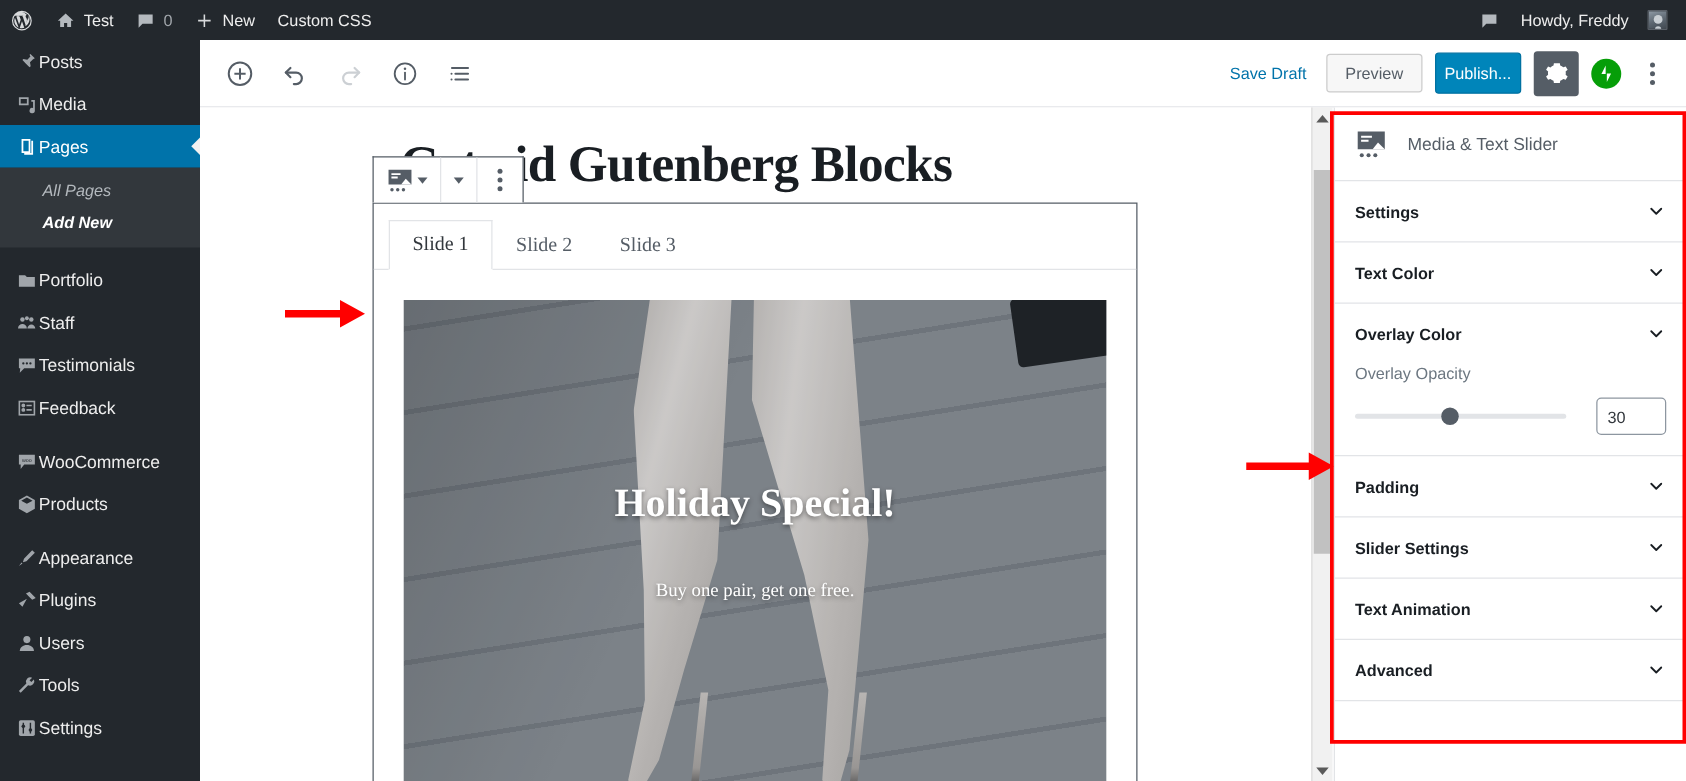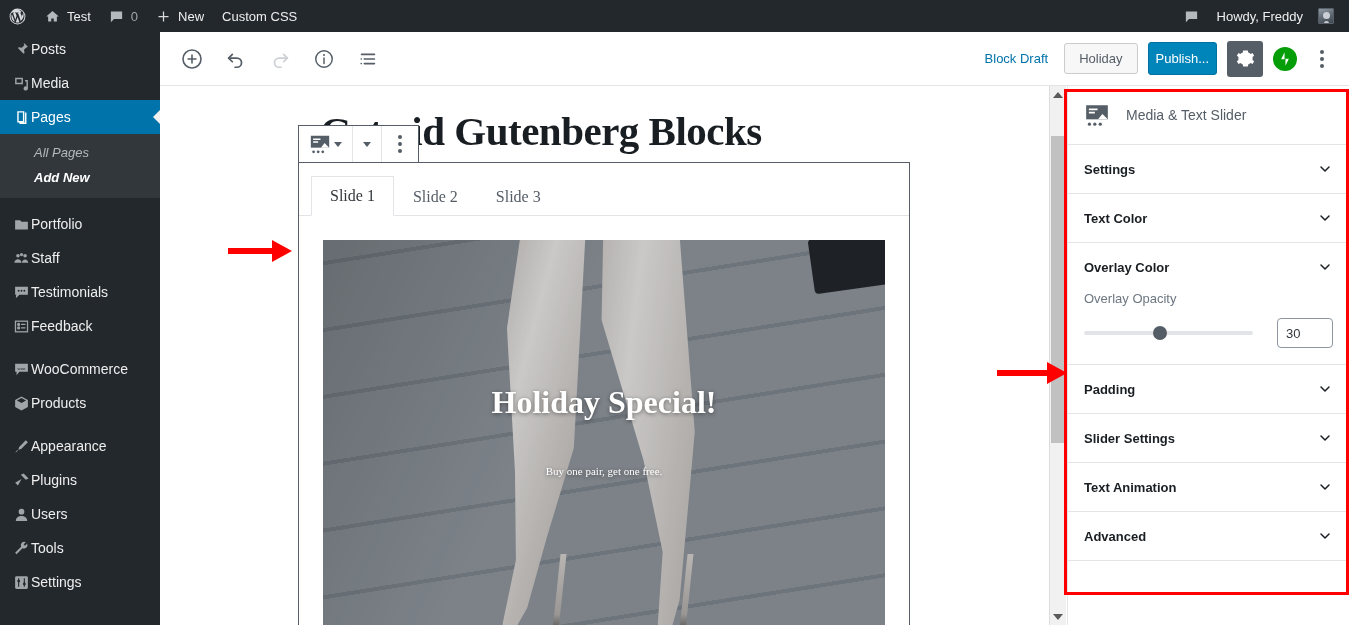--- a/index.html
+++ b/index.html
@@ -176,21 +176,21 @@
   }
   .heel.h1 { left: 41.5%; }
   .heel.h2 { left: 64%; }
   .overlay-tint { position: absolute; inset: 0; background: rgba(40,50,60,0.18); }
   .slide-text {
     position: absolute; left: 0; right: 0; top: 36%;
     text-align: center; font-family: "Liberation Serif", serif;
     color: #fff; text-shadow: 0 1px 4px rgba(0,0,0,0.45);
   }
   .slide-heading { font-size: 32px; font-weight: bold; margin-bottom: 44px; }
-  .slide-sub { font-size: 11px; }
+  .slide-sub { font-size: 15px; }
 
   
   .vscroll {
     position: absolute; top: 86px; left: 1049px; width: 17px; height: 539px;
     background: #f1f1f1; border-left: 1px solid #dcdcdc;
   }
   .vs-arrow {
     position: absolute; left: 0; width: 16px; height: 17px;
     display: flex; align-items: center; justify-content: center; cursor: pointer;
   }
@@ -517,22 +517,22 @@
           </svg>
       </div>
       <div class="tb-btn">
         <svg width="22" height="22" viewBox="0 0 24 24" fill="none" stroke="currentColor" stroke-width="1.8" stroke-linecap="round">
             <path d="M5 7h14M8 12h11M8 17h11M4.6 12h.01M4.6 17h.01"></path>
           </svg>
       </div>
     </div>
 
     <div class="tb-right">
-      <span class="link-save">Block Draft</span>
-      <button class="btn-preview">Holiday</button>
+      <span class="link-save">Save Draft</span>
+      <button class="btn-preview">Preview</button>
       <button class="btn-publish">Publish...</button>
       <div class="btn-gear">
         <svg width="19" height="19" viewBox="0 0 24 24" fill="currentColor">
             <path d="M12 8.5a3.5 3.5 0 100 7 3.5 3.5 0 000-7zm9 3.5c0-.6-.06-1.2-.17-1.76l2.07-1.6-2-3.46-2.45 1a8.9 8.9 0 00-3.05-1.77L15 2H9l-.4 2.4A8.9 8.9 0 005.55 6.2l-2.45-1-2 3.46 2.07 1.6A9.1 9.1 0 003 12c0 .6.06 1.2.17 1.76l-2.07 1.6 2 3.46 2.45-1a8.9 8.9 0 003.05 1.77L9 22h6l.4-2.4a8.9 8.9 0 003.05-1.78l2.45 1 2-3.46-2.07-1.6c.11-.56.17-1.16.17-1.76z"></path>
           </svg>
       </div>
       <div class="jetpack-dot">
         <svg width="16" height="16" viewBox="0 0 24 24" fill="#fff">
             <path d="M11.3 2v10.2H6.2L11.3 2zm1.4 20V11.8h5.1L12.7 22z"></path>
           </svg>

